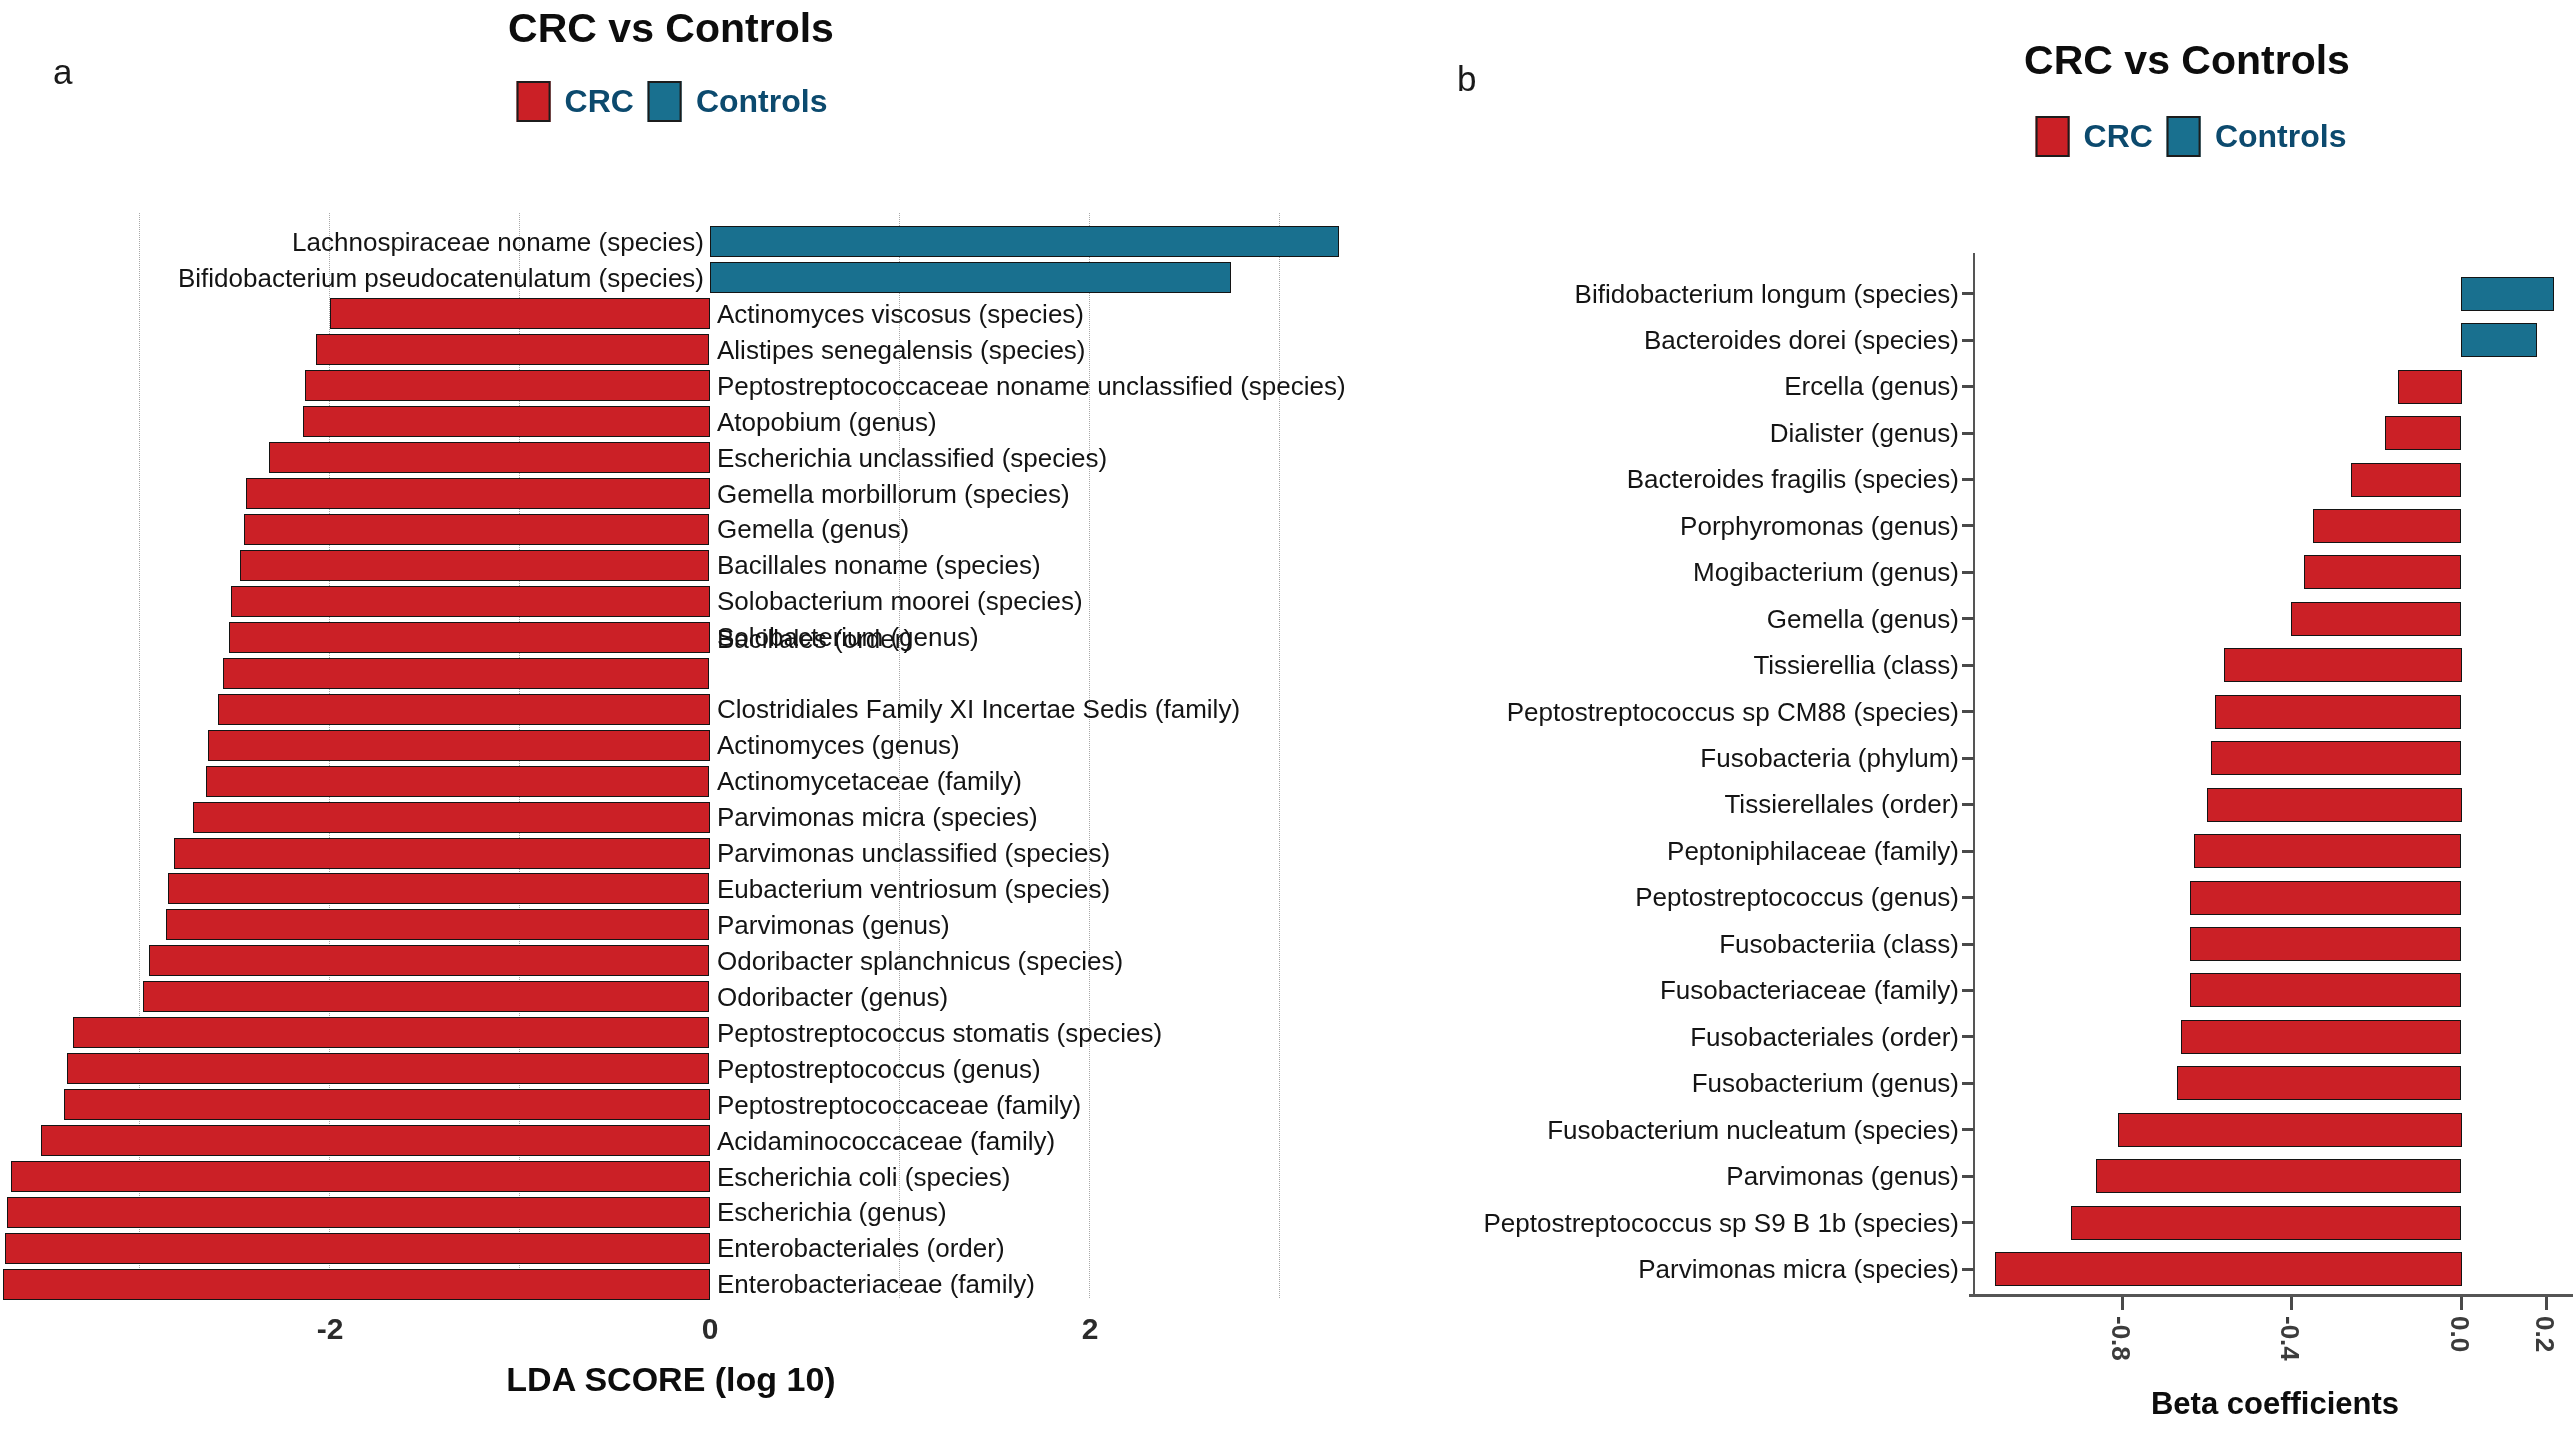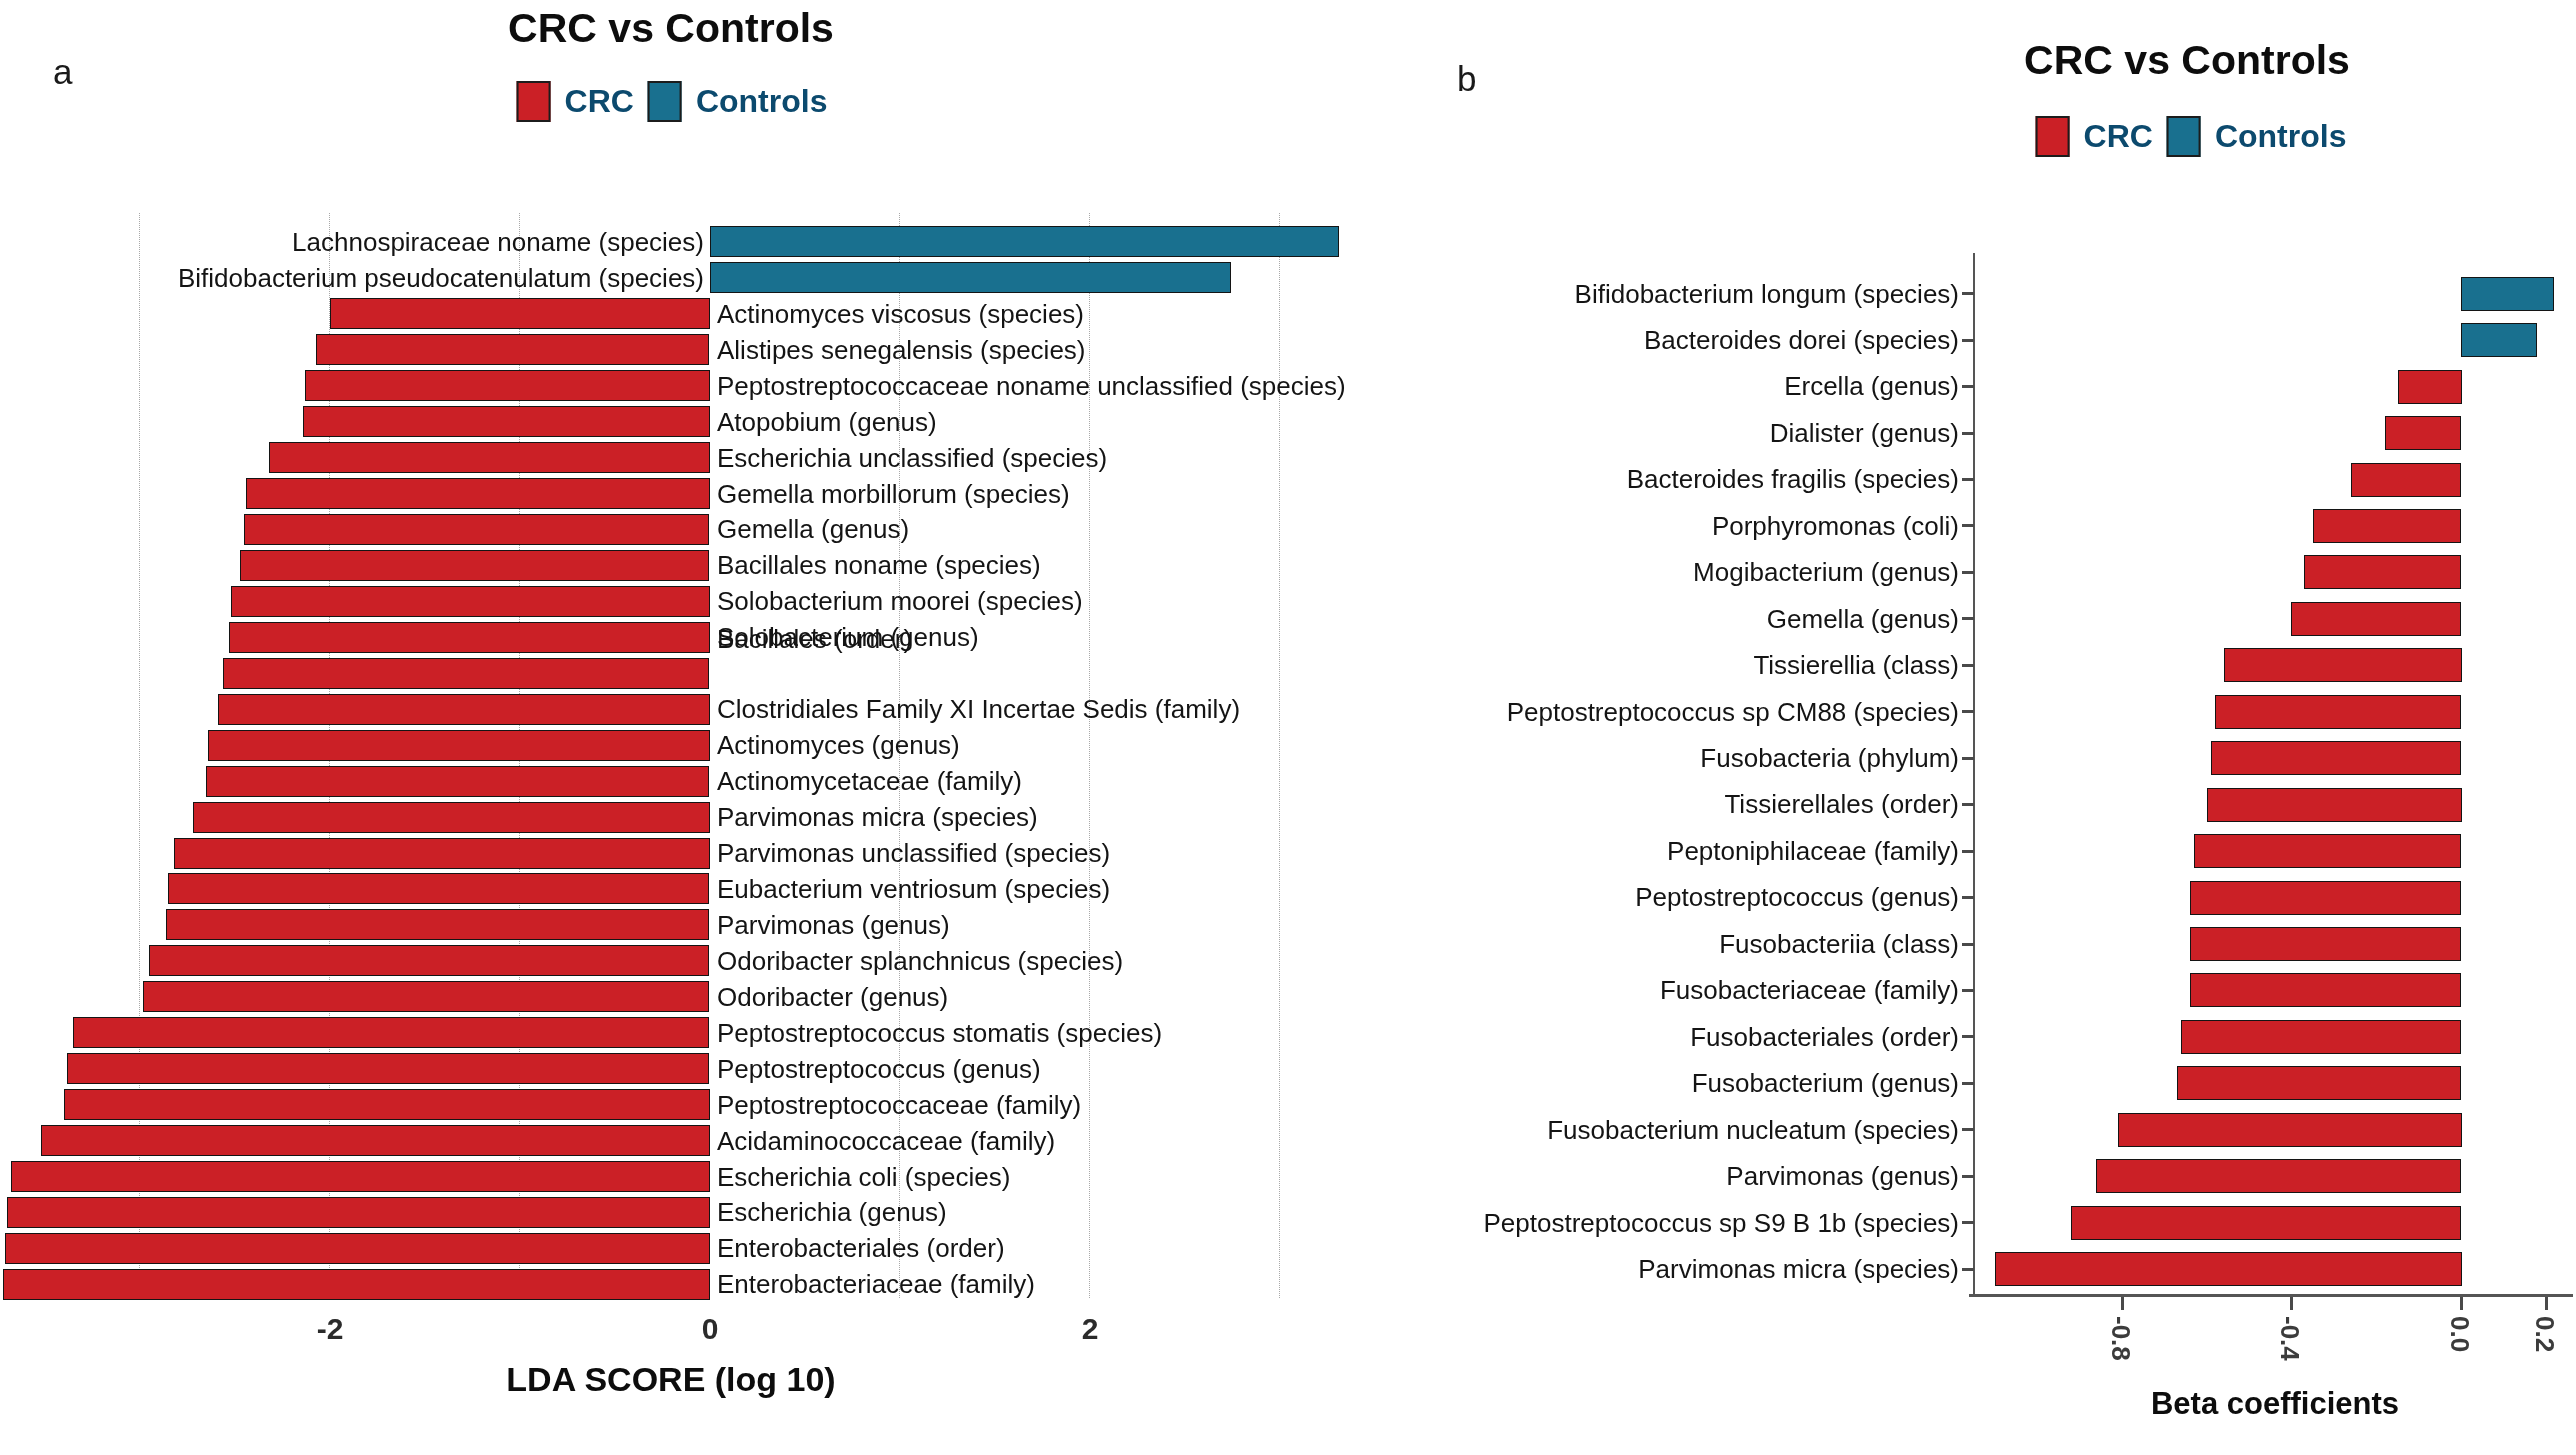--- a/index.html
+++ b/index.html
@@ -217,21 +217,21 @@
       <div class="bar" style="top: 370px; height: 34px; width: 64px; left: 2398px; background-color: rgb(203, 32, 38);"></div>
       <div class="bar-label" style="top: 386px; right: 617px;">Ercella (genus)</div>
       <div class="tick-mark" style="left: 1962px; top: 385px; width: 11.6px; height: 2.6px;"></div>
       <div class="bar" style="top: 416px; height: 34px; width: 76px; left: 2385px; background-color: rgb(203, 32, 38);"></div>
       <div class="bar-label" style="top: 433px; right: 617px;">Dialister (genus)</div>
       <div class="tick-mark" style="left: 1962px; top: 432px; width: 11.6px; height: 2.6px;"></div>
       <div class="bar" style="top: 463px; height: 34px; width: 110px; left: 2351px; background-color: rgb(203, 32, 38);"></div>
       <div class="bar-label" style="top: 479px; right: 617px;">Bacteroides fragilis (species)</div>
       <div class="tick-mark" style="left: 1962px; top: 478px; width: 11.6px; height: 2.6px;"></div>
       <div class="bar" style="top: 509px; height: 34px; width: 148px; left: 2313px; background-color: rgb(203, 32, 38);"></div>
-      <div class="bar-label" style="top: 526px; right: 617px;">Porphyromonas (coli)</div>
+      <div class="bar-label" style="top: 526px; right: 617px;">Porphyromonas (genus)</div>
       <div class="tick-mark" style="left: 1962px; top: 524px; width: 11.6px; height: 2.6px;"></div>
       <div class="bar" style="top: 555px; height: 34px; width: 157px; left: 2304px; background-color: rgb(203, 32, 38);"></div>
       <div class="bar-label" style="top: 572px; right: 617px;">Mogibacterium (genus)</div>
       <div class="tick-mark" style="left: 1962px; top: 571px; width: 11.6px; height: 2.6px;"></div>
       <div class="bar" style="top: 602px; height: 34px; width: 170px; left: 2291px; background-color: rgb(203, 32, 38);"></div>
       <div class="bar-label" style="top: 619px; right: 617px;">Gemella (genus)</div>
       <div class="tick-mark" style="left: 1962px; top: 617px; width: 11.6px; height: 2.6px;"></div>
       <div class="bar" style="top: 648px; height: 34px; width: 238px; left: 2224px; background-color: rgb(203, 32, 38);"></div>
       <div class="bar-label" style="top: 665px; right: 617px;">Tissierellia (class)</div>
       <div class="tick-mark" style="left: 1962px; top: 664px; width: 11.6px; height: 2.6px;"></div>

